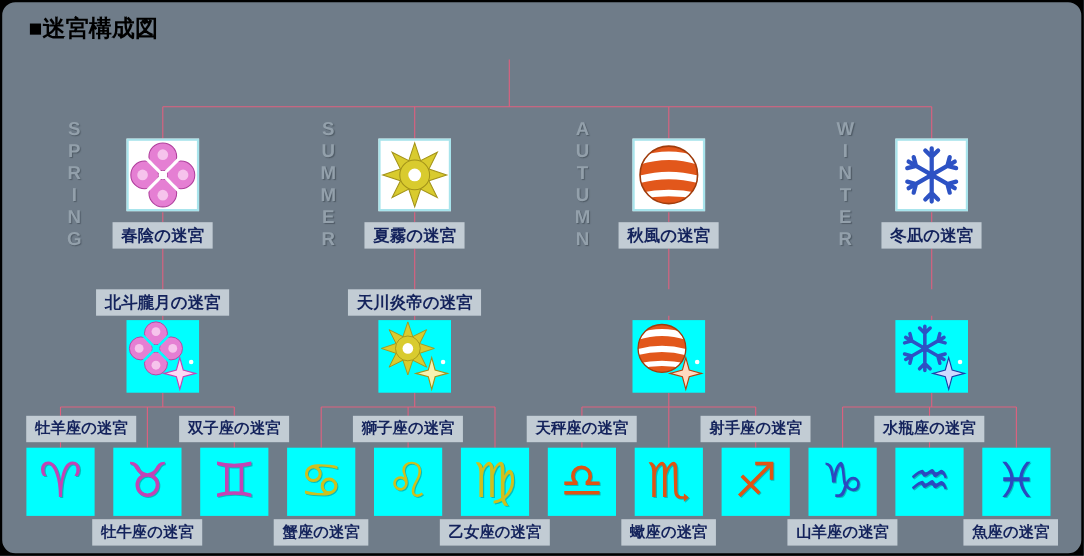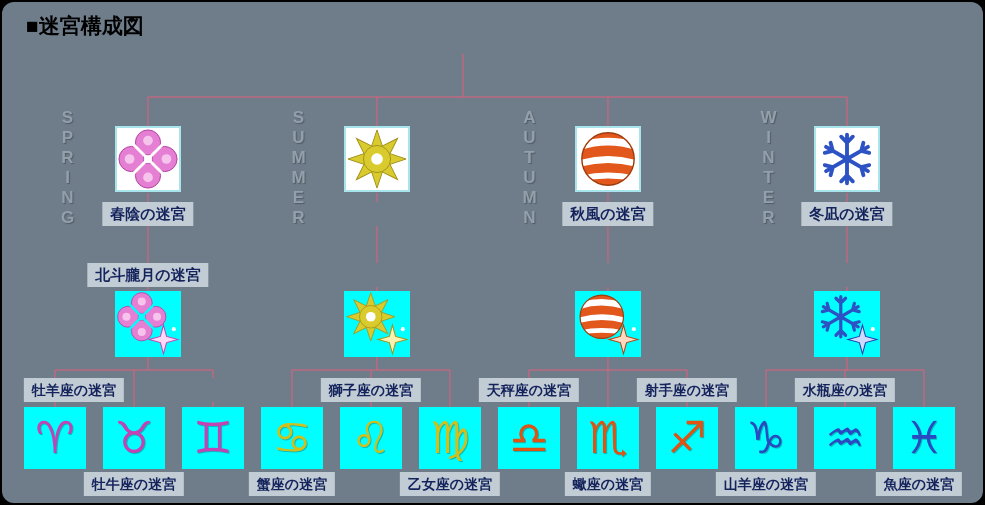--- a/index.html
+++ b/index.html
@@ -185,20 +185,22 @@
         <path d="M32 2 L38 20 L26 20 Z" transform="rotate(135 32 32)"></path>
         <path d="M32 2 L38 20 L26 20 Z" transform="rotate(180 32 32)"></path>
         <path d="M32 2 L38 20 L26 20 Z" transform="rotate(225 32 32)"></path>
         <path d="M32 2 L38 20 L26 20 Z" transform="rotate(270 32 32)"></path>
         <path d="M32 2 L38 20 L26 20 Z" transform="rotate(315 32 32)"></path>
         <circle cx="32" cy="32" r="14"></circle>
       </g>
       <circle cx="32" cy="32" r="6" fill="#ffffff"></circle>
     </svg>
   </div>
+  <div class="node-label" style="left:375px;top:200px">夏霧の迷宮</div>
+  <div class="node-label" style="left:375px;top:261px">天川炎帝の迷宮</div>
   <div class="icon-box cyan" style="left:342px;top:289px">
     <svg viewBox="0 0 64 64">
       <g transform="translate(1,0) scale(0.78)">
         <g fill="#d9cb2e" stroke="#a3931a" stroke-width="1">
           <path d="M32 2 L38 20 L26 20 Z"></path>
           <path d="M32 2 L38 20 L26 20 Z" transform="rotate(45 32 32)"></path>
           <path d="M32 2 L38 20 L26 20 Z" transform="rotate(90 32 32)"></path>
           <path d="M32 2 L38 20 L26 20 Z" transform="rotate(135 32 32)"></path>
           <path d="M32 2 L38 20 L26 20 Z" transform="rotate(180 32 32)"></path>
           <path d="M32 2 L38 20 L26 20 Z" transform="rotate(225 32 32)"></path>
@@ -277,20 +279,21 @@
           <path d="M32 32 L32 7 M32 15 L26 9 M32 15 L38 9" transform="rotate(300 32 32)"></path>
         </g>
         <circle cx="32" cy="32" r="4" fill="#2d52c4"></circle>
       </g>
       <path d="M47 33 L50 44 L61 47 L50 50 L47 61 L44 50 L33 47 L44 44 Z" fill="#cdd9ff" stroke="#1f3da8" stroke-width="1"></path>
       <circle cx="57" cy="37" r="2" fill="#ffffff"></circle>
     </svg>
   </div>
 
   <div class="node-label small" style="left:72px;top:376px">牡羊座の迷宮</div>
+  <div class="node-label small" style="left:211px;top:376px">双子座の迷宮</div>
   <div class="node-label small" style="left:369px;top:376px">獅子座の迷宮</div>
   <div class="node-label small" style="left:527px;top:376px">天秤座の迷宮</div>
   <div class="node-label small" style="left:685px;top:376px">射手座の迷宮</div>
   <div class="node-label small" style="left:843px;top:376px">水瓶座の迷宮</div>
 
   <div class="zodiac-tile g-spring" style="left:22px">
       <span class="zodiac-glyph">♈</span>
     </div>
   <div class="zodiac-tile g-spring" style="left:101px">
       <span class="zodiac-glyph">♉</span>

